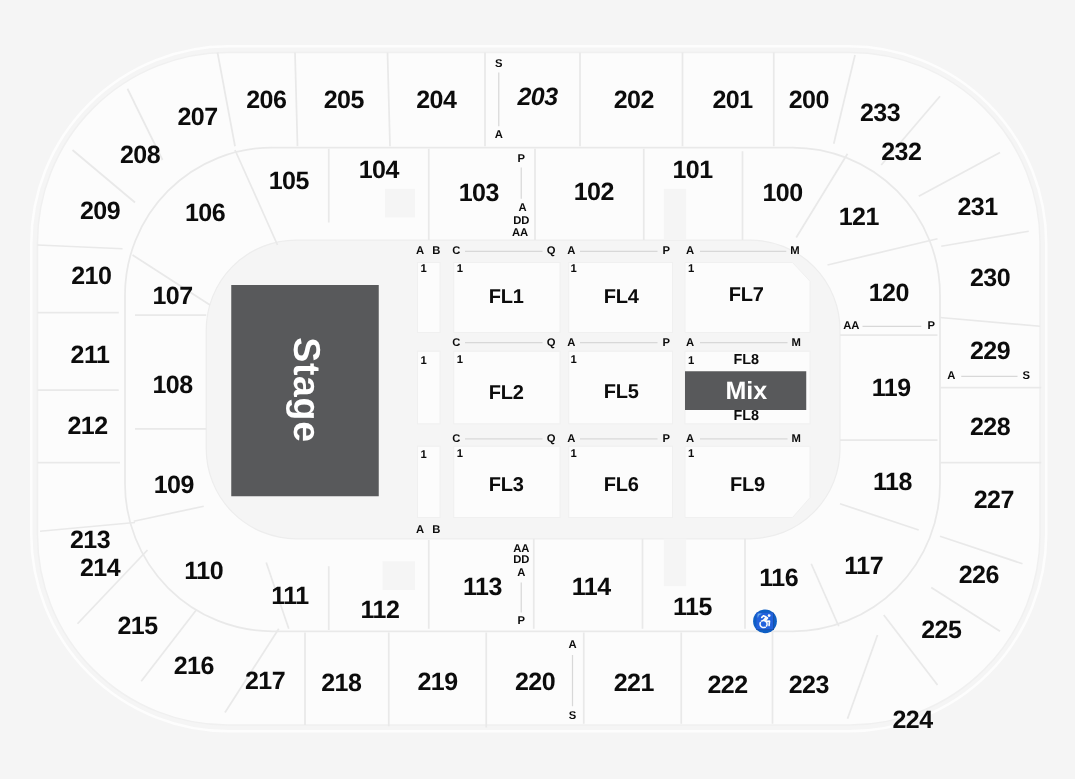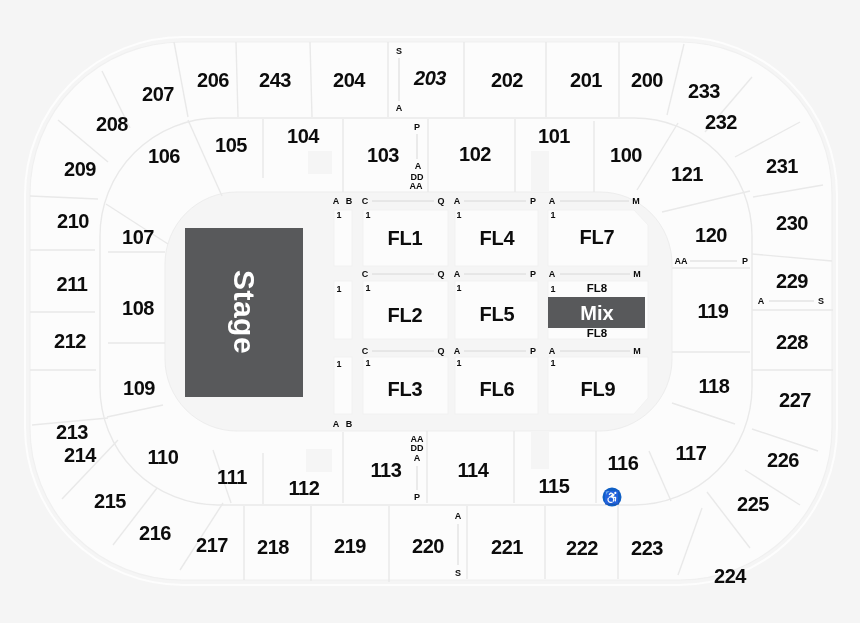--- a/index.html
+++ b/index.html
@@ -6,21 +6,21 @@
     --background:#f5f5f5; --section_fill:#fcfcfc; --divider:#e9e9e9;
     --stage_fill:#58595b; --text:#0c0c0c; --accessible_badge:#0e5fc5; --accessible_glyph:#ffffff;
   }
   html,body{margin:0;padding:0;}
   body{background:var(--background);font-family:"Liberation Sans",sans-serif;}
   #stage-map{position:relative;width:860px;height:623px;background:var(--background);overflow:hidden;}
   #base-svg{position:absolute;left:0;top:0;}
   #labels{position:absolute;left:0;top:0;width:100%;height:100%;}
   .lbl{position:absolute;transform:translate(-50%,-50%);font-weight:700;color:var(--text);white-space:nowrap;line-height:1;}
   .sec{font-size:20px;letter-spacing:-0.4px;}
-  .fl{font-size:20px;letter-spacing:-0.2px;}
+  .fl{font-size:16px;letter-spacing:-0.2px;}
   .fl8{font-size:11.5px;}
   .mark{font-size:9px;}
   .mix-label{font-size:20px;color:#fff;}
   .stage-label{font-size:30px;color:#fff;transform:translate(-50%,-50%) rotate(90deg);letter-spacing:0.5px;}
   #wheelchair-badge{position:absolute;width:19px;height:19px;border-radius:50%;
     background:var(--accessible_badge);transform:translate(-50%,-50%);
     display:flex;align-items:center;justify-content:center;}
   #wheelchair-badge span{color:var(--accessible_glyph);font-size:13px;line-height:1;}
 </style>
 </head>
@@ -148,21 +148,21 @@
     <div class="lbl stage-label" id="stage-label" style="left: 244px; top: 312px;">Stage</div>
     <div class="lbl mix-label" id="mix-label" style="left: 597px; top: 313px;">Mix</div>
     <div id="wheelchair-badge" style="left: 612px; top: 497px;">
       <span>♿</span>
     </div>
   <div class="lbl sec" style="left: 647px; top: 80px;">200</div>
       <div class="lbl sec" style="left: 586px; top: 80px;">201</div>
       <div class="lbl sec" style="left: 507px; top: 80px;">202</div>
       <div class="lbl sec" style="left: 430px; top: 78px; font-style: italic;">203</div>
       <div class="lbl sec" style="left: 349px; top: 80px;">204</div>
-      <div class="lbl sec" style="left: 275px; top: 80px;">243</div>
+      <div class="lbl sec" style="left: 275px; top: 80px;">205</div>
       <div class="lbl sec" style="left: 213px; top: 80px;">206</div>
       <div class="lbl sec" style="left: 158px; top: 94px;">207</div>
       <div class="lbl sec" style="left: 112px; top: 124px;">208</div>
       <div class="lbl sec" style="left: 80px; top: 169px;">209</div>
       <div class="lbl sec" style="left: 73px; top: 221px;">210</div>
       <div class="lbl sec" style="left: 72px; top: 284px;">211</div>
       <div class="lbl sec" style="left: 70px; top: 341px;">212</div>
       <div class="lbl sec" style="left: 72px; top: 398px; margin-top: 34px;">213</div>
       <div class="lbl sec" style="left: 80px; top: 455px;">214</div>
       <div class="lbl sec" style="left: 110px; top: 501px;">215</div>
@@ -183,21 +183,21 @@
       <div class="lbl sec" style="left: 792px; top: 223px;">230</div>
       <div class="lbl sec" style="left: 782px; top: 166px;">231</div>
       <div class="lbl sec" style="left: 721px; top: 122px;">232</div>
       <div class="lbl sec" style="left: 704px; top: 91px;">233</div>
       <div class="lbl sec" style="left: 626px; top: 155px;">100</div>
       <div class="lbl sec" style="left: 554px; top: 136px;">101</div>
       <div class="lbl sec" style="left: 475px; top: 154px;">102</div>
       <div class="lbl sec" style="left: 383px; top: 155px;">103</div>
       <div class="lbl sec" style="left: 303px; top: 136px;">104</div>
       <div class="lbl sec" style="left: 231px; top: 145px;">105</div>
-      <div class="lbl sec" style="left: 164px; top: 156px;">106</div>
+      <div class="lbl sec" style="left: 164px; top: 171px;">106</div>
       <div class="lbl sec" style="left: 138px; top: 237px;">107</div>
       <div class="lbl sec" style="left: 138px; top: 308px;">108</div>
       <div class="lbl sec" style="left: 139px; top: 388px;">109</div>
       <div class="lbl sec" style="left: 163px; top: 457px;">110</div>
       <div class="lbl sec" style="left: 232px; top: 477px;">111</div>
       <div class="lbl sec" style="left: 304px; top: 488px;">112</div>
       <div class="lbl sec" style="left: 386px; top: 470px;">113</div>
       <div class="lbl sec" style="left: 473px; top: 470px;">114</div>
       <div class="lbl sec" style="left: 554px; top: 486px;">115</div>
       <div class="lbl sec" style="left: 623px; top: 463px;">116</div>

